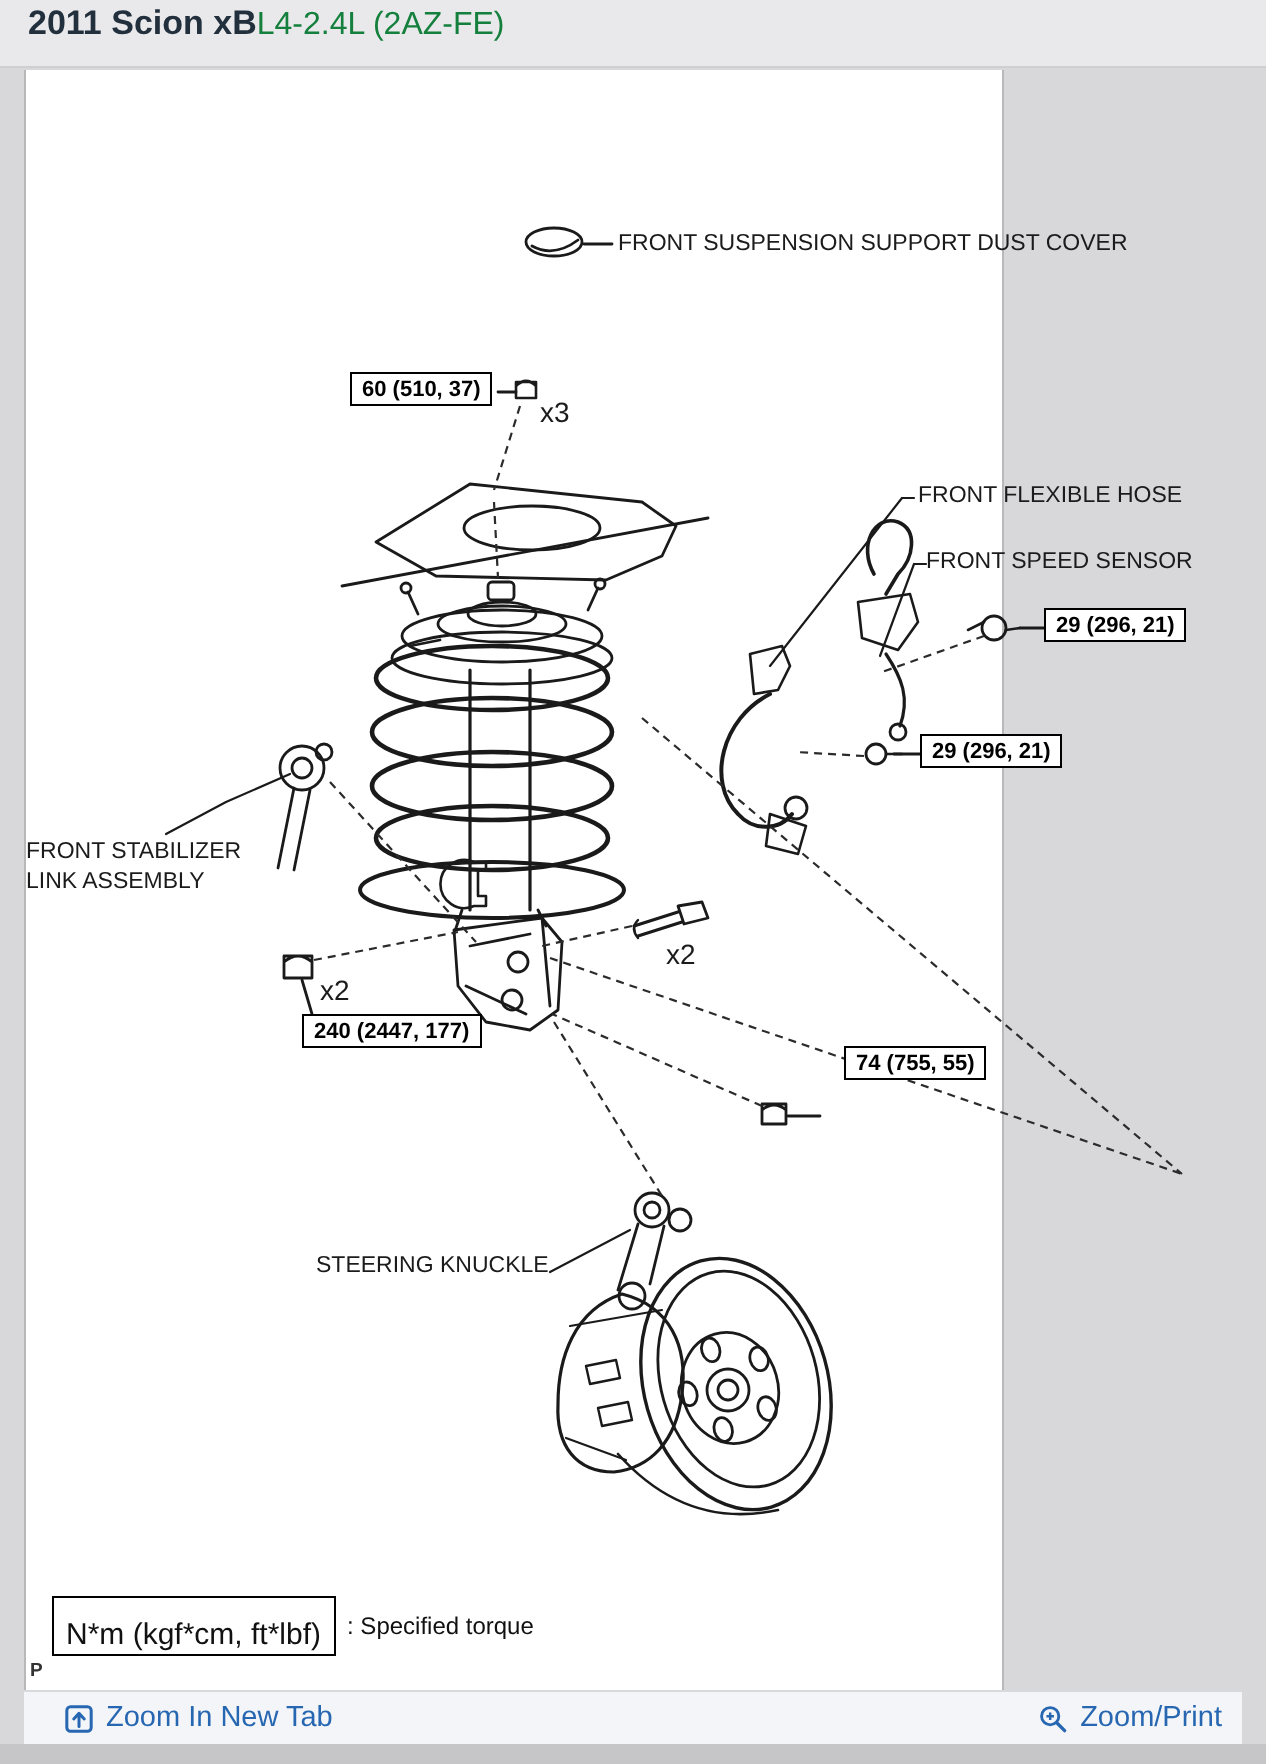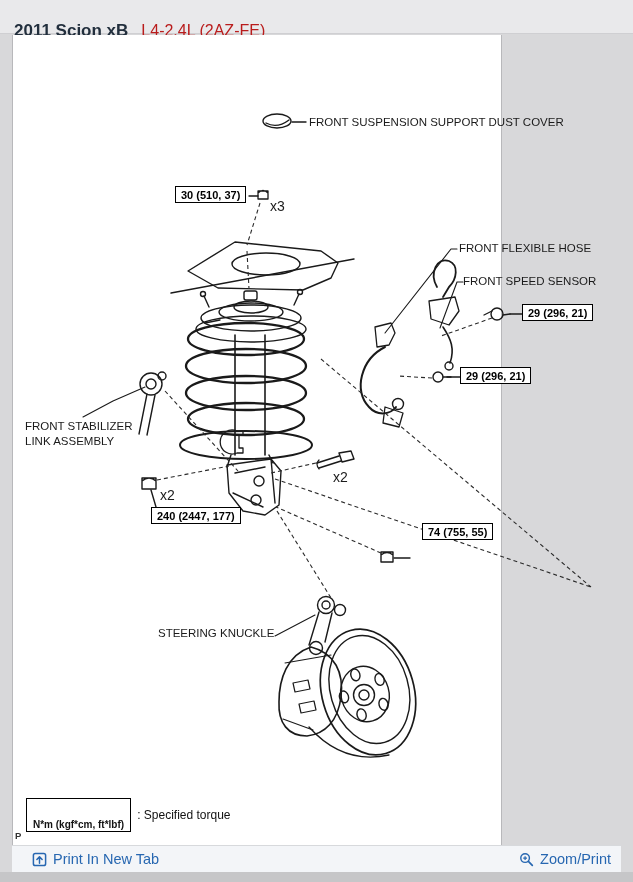--- a/index.html
+++ b/index.html
@@ -1,30 +1,30 @@
 <!DOCTYPE html>
 <html><head>
 <meta charset="utf-8">
 <style>
   html,body { margin:0; padding:0; }
   .page { position:relative; width:633px; height:882px; background:#d8d8da; font-family:"Liberation Sans", sans-serif; overflow:hidden; }
 
-  .header { position:absolute; top:0; left:0; right:0; height:34px; background:#e9e9eb; border-bottom:1px solid #cfcfd2; display:flex; align-items:baseline; gap:13px; padding-left:14px; box-sizing:border-box; padding-top:21px; }
+  .header { position:absolute; top:0; left:0; right:0; height:34px; background:#e9e9eb; border-bottom:1px solid #cfcfd2; display:flex; align-items:baseline; gap:0; padding-left:14px; box-sizing:border-box; padding-top:2px; }
   .header .vehicle { font-size:17px; font-weight:700; color:#222f3d; }
-  .header .engine  { font-size:16px; font-weight:400; color:#b91c1c; }
+  .header .engine  { font-size:16px; font-weight:400; color:#15803d; }
 
   .panel { position:absolute; left:12px; top:35px; width:490px; height:810px; background:#ffffff; border-left:1px solid #b8b8bb; border-right:1px solid #b8b8bb; box-sizing:border-box; }
   .panel svg { position:absolute; left:0; top:0; }
 
   .lbl { position:absolute; font-size:11.5px; color:#1b1b1b; white-space:nowrap; line-height:15px; }
   .tq { position:absolute; border:1.5px solid #000; background:#fff; font-size:11px; font-weight:700; color:#000; padding:2px 5px 1px 5px; white-space:nowrap; }
   .mult { position:absolute; font-size:14px; color:#1b1b1b; white-space:nowrap; }
 
   .legend { position:absolute; left:13px; top:763px; display:flex; align-items:center; gap:6px; }
-  .legend .box { border:1.3px solid #000; padding:20px 6px 1px 6px; font-size:10px; color:#111;font-weight:bold; }
+  .legend .box { border:1.3px solid #000; padding:10px 6px 1px 6px; font-size:15px; color:#111; }
   .legend .desc { font-size:12px; color:#111; }
 
   .pmark { position:absolute; left:2px; top:795px; font-size:9.5px; font-weight:700; color:#333; }
 
   .footer { position:absolute; left:12px; top:845px; width:609px; height:27px; background:#f3f5f8; border-top:1px solid #d7d9dc; box-sizing:border-box; display:flex; align-items:center; justify-content:space-between; padding:0 10px 0 20px; }
   .flink { display:flex; align-items:center; gap:6px; color:#2767b1; font-size:14.5px; text-decoration:none; cursor:pointer; }
   .bottom-strip { position:absolute; left:0; top:872px; width:633px; height:10px; background:#c6c6c8; }
 </style>
 </head>
 <body>
@@ -165,27 +165,27 @@
         <line x1="262" y1="444" x2="578" y2="552"></line>
         <line x1="264" y1="476" x2="318" y2="563"></line>
       </g>
     </svg>
 
     <div class="lbl" style="left:296px; top:80px;">FRONT SUSPENSION SUPPORT DUST COVER</div>
     <div class="lbl" style="left:446px; top:206px;">FRONT FLEXIBLE HOSE</div>
     <div class="lbl" style="left:450px; top:239px;">FRONT SPEED SENSOR</div>
     <div class="lbl" style="left:33px; top:280px;">
     </div>
-    <div class="lbl" style="left:12px; top:384px;">
+    <div class="lbl" style="left:0; top:384px;">
       <div>FRONT STABILIZER</div>
       <div>LINK ASSEMBLY</div>
     </div>
     <div class="lbl" style="left:145px; top:591px;">STEERING KNUCKLE</div>
 
-    <div class="tq" style="left:162px; top:151px;">30 (510, 37)</div>
+    <div class="tq" style="left:162px; top:151px;">60 (510, 37)</div>
     <div class="tq" style="left:509px; top:269px;">29 (296, 21)</div>
     <div class="tq" style="left:447px; top:332px;">29 (296, 21)</div>
     <div class="tq" style="left:98px; top:472px;margin-left:40px;">240 (2447, 177)</div>
     <div class="tq" style="left:397px; top:488px;margin-left:12px;">74 (755, 55)</div>
 
     <div class="mult" style="left:257px; top:163px;">x3</div>
     <div class="mult" style="left:320px; top:434px;">x2</div>
     <div class="mult" style="left:147px; top:452px;">x2</div>
 
     <div class="legend">
@@ -195,21 +195,21 @@
 
     <div class="pmark">P</div>
   </div>
 
   <div class="footer">
     <a class="flink">
       <svg width="15" height="15" viewBox="0 0 16 16">
         <rect x="1.5" y="1.5" width="13" height="13" rx="2" fill="none" stroke="#2767b1" stroke-width="1.6"></rect>
         <path d="M8,12 L8,5.5 M5.2,8 L8,5 L10.8,8" fill="none" stroke="#2767b1" stroke-width="1.6" stroke-linecap="round" stroke-linejoin="round"></path>
       </svg>
-      <span>Print In New Tab</span>
+      <span>Zoom In New Tab</span>
     </a>
     <a class="flink">
       <svg width="15" height="15" viewBox="0 0 16 16">
         <circle cx="6.5" cy="6.5" r="4.6" fill="none" stroke="#2767b1" stroke-width="1.5"></circle>
         <path d="M6.5,4.5 L6.5,8.5 M4.5,6.5 L8.5,6.5" stroke="#2767b1" stroke-width="1.3"></path>
         <line x1="10" y1="10" x2="14.2" y2="14.2" stroke="#2767b1" stroke-width="1.8" stroke-linecap="round"></line>
       </svg>
       <span>Zoom/Print</span>
     </a>
   </div>

